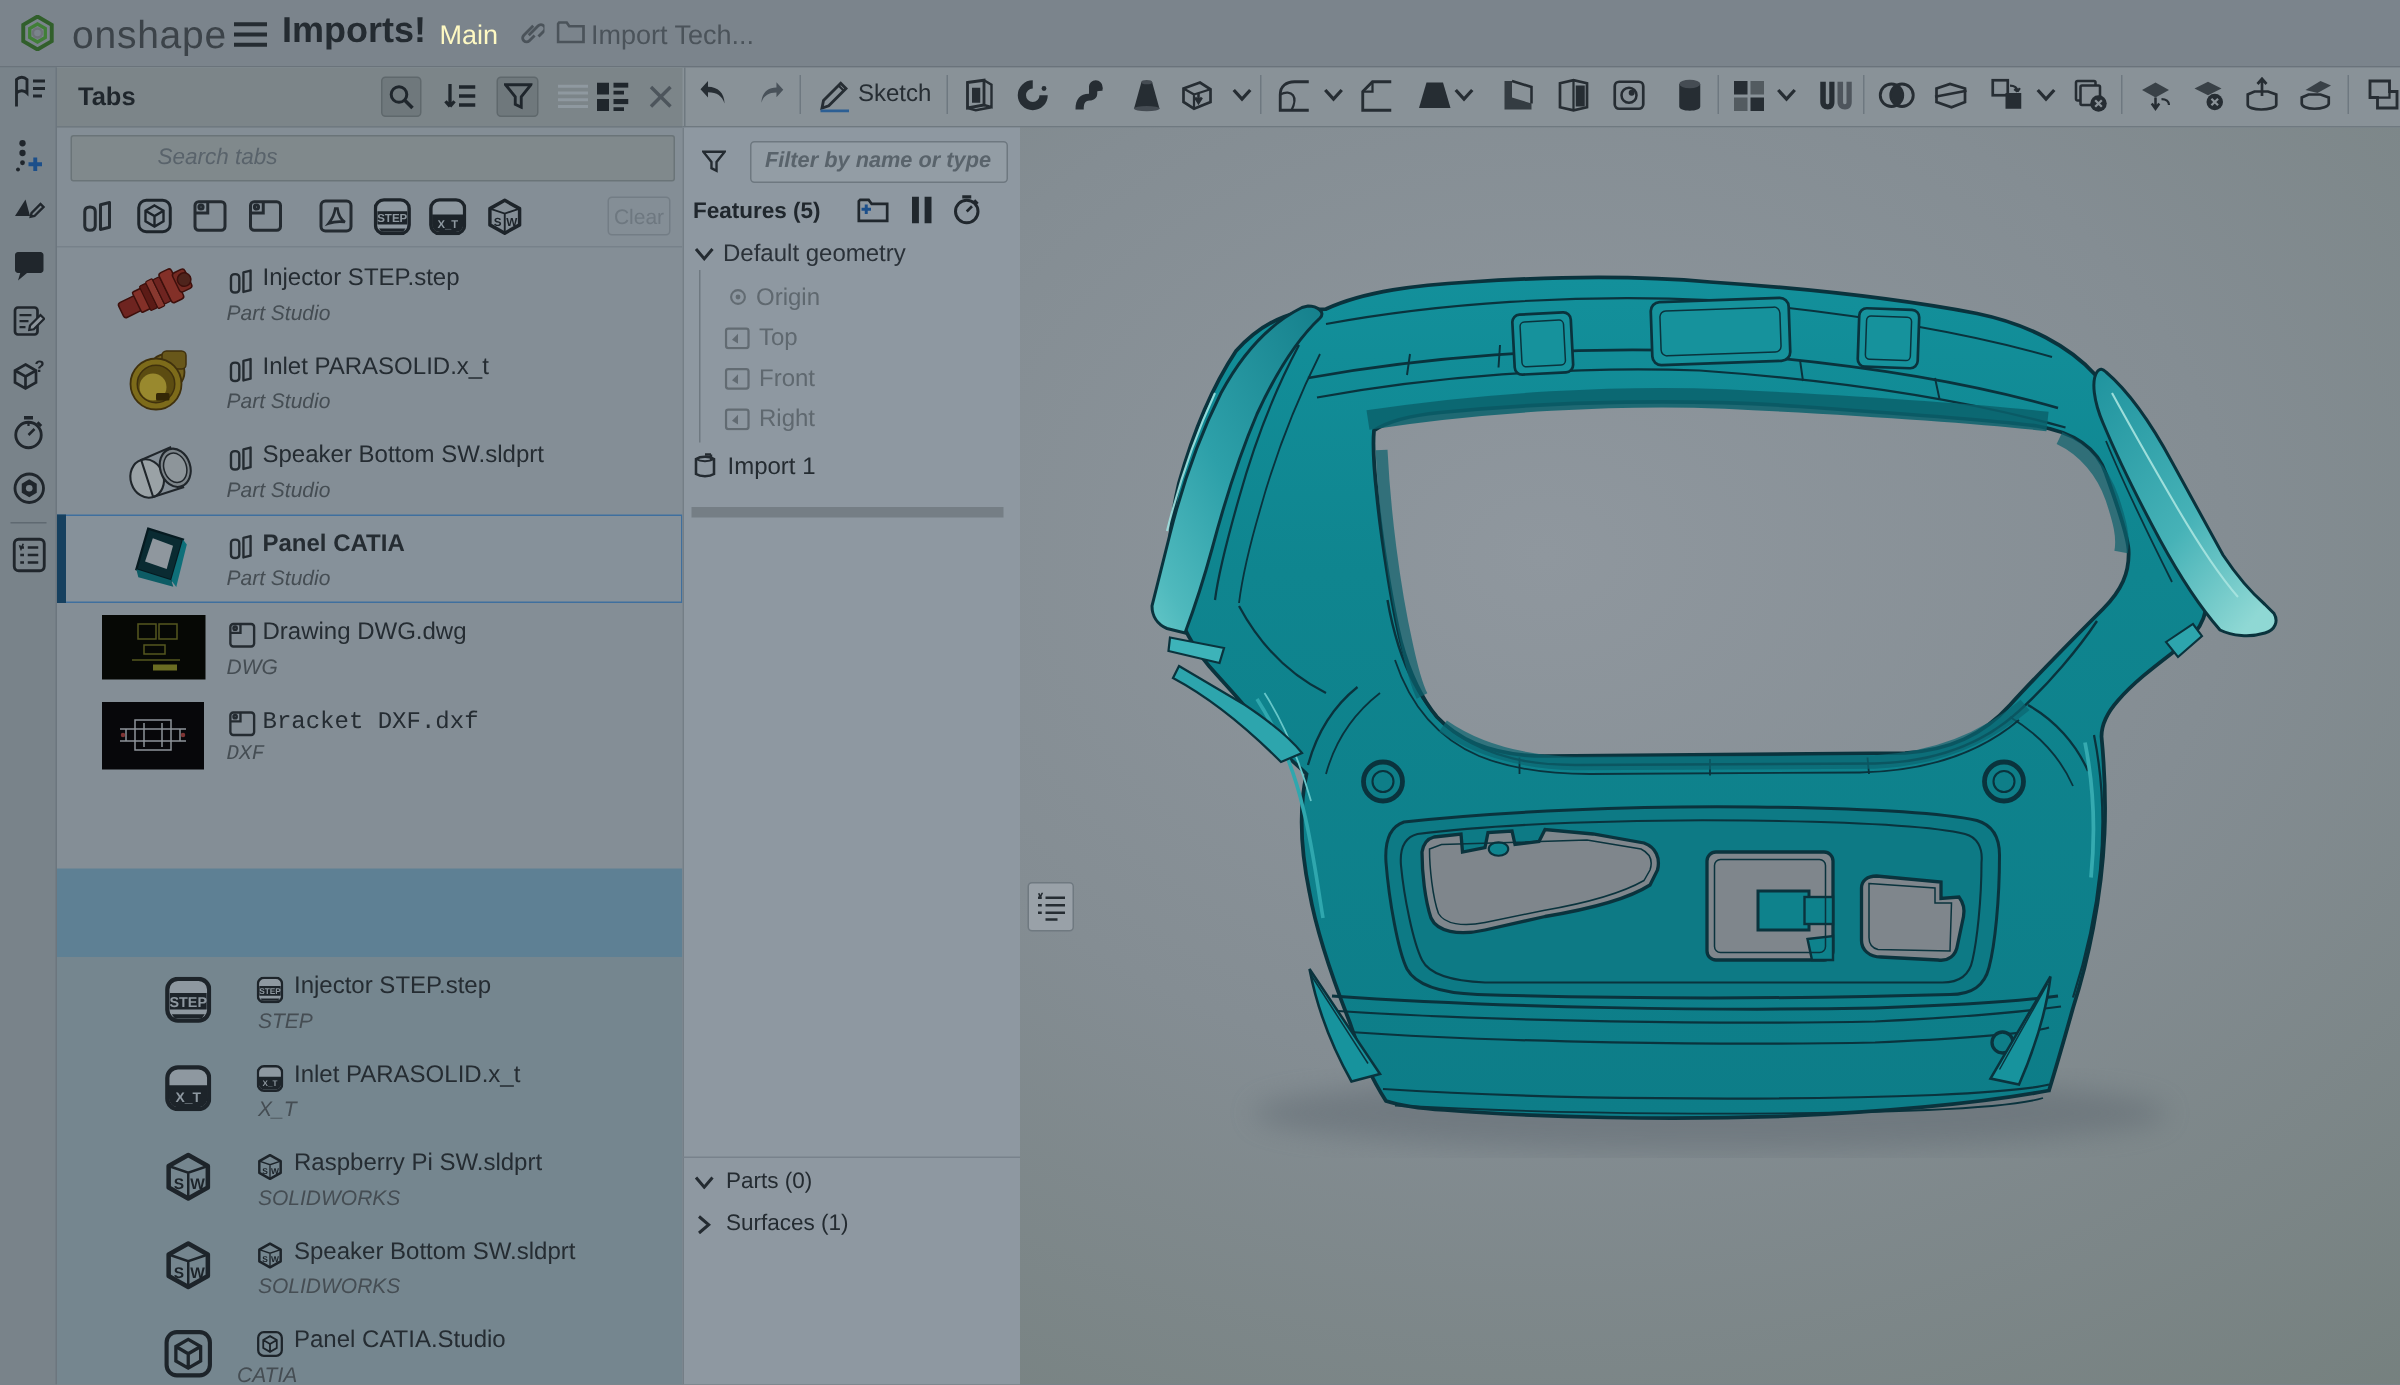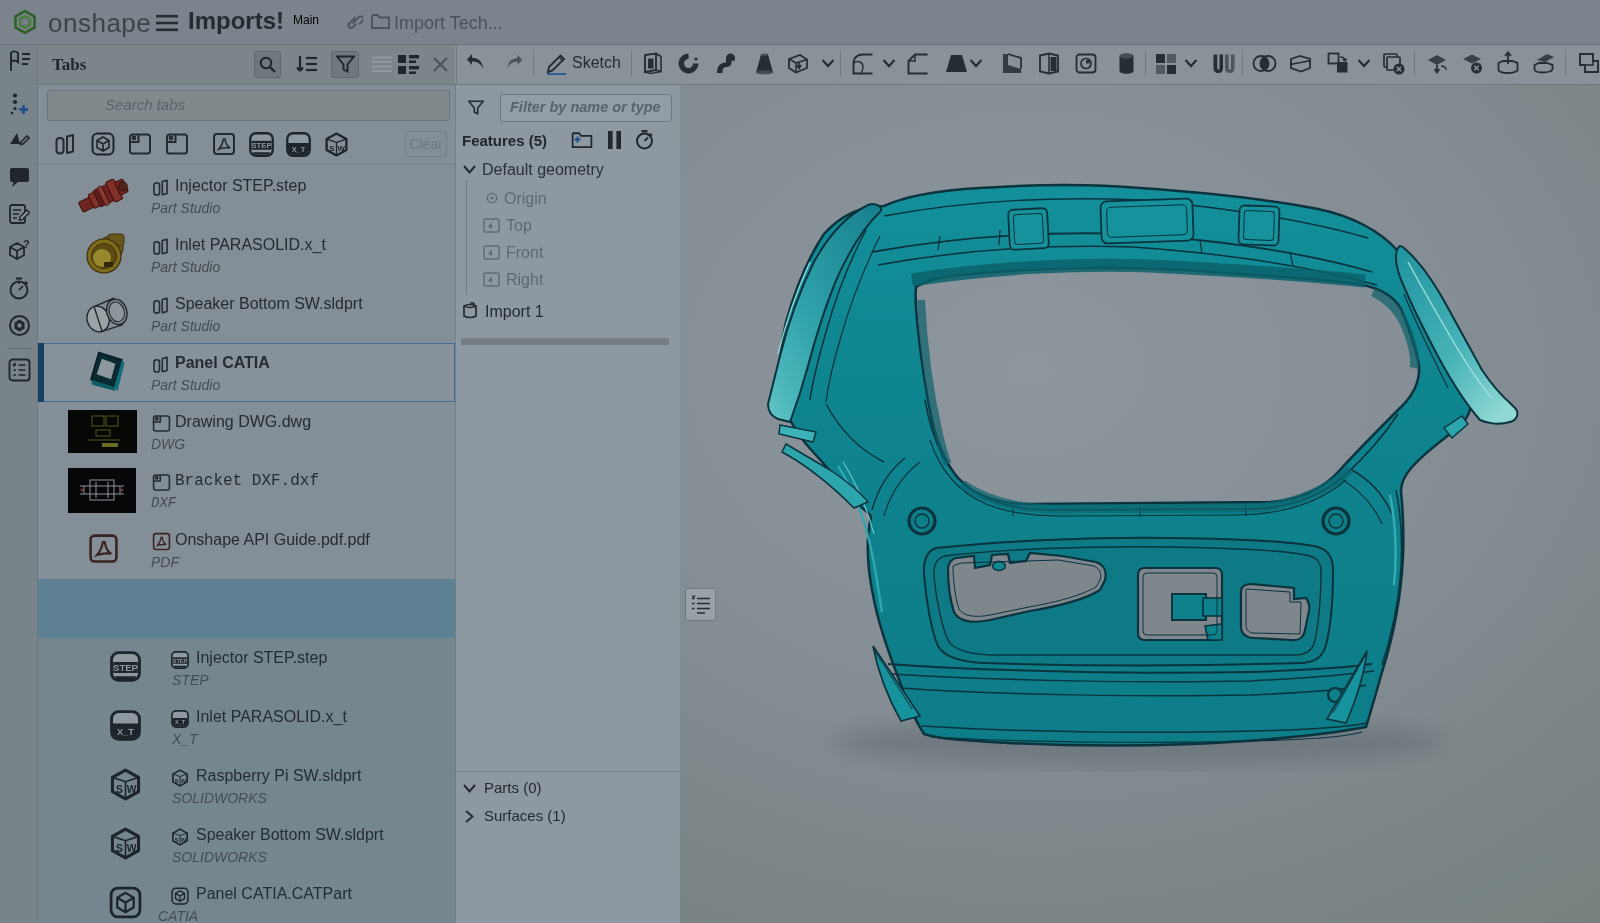--- a/index.html
+++ b/index.html
@@ -4,21 +4,21 @@
 <style>
   * { margin:0; padding:0; box-sizing:border-box; }
   html,body { width:1600px; height:923px; overflow:hidden; font-family:"Liberation Sans",sans-serif; background:#79838a; }
   .abs { position:absolute; }
   #page { position:relative; width:1600px; height:923px; }
 
   #topbar { left:0; top:0; width:1600px; height:45px; background:#7b848c; border-bottom:1px solid #6a737b; }
   #toolbar { left:38px; top:45px; width:1562px; height:40px; background:#899298; border-bottom:1px solid #6f7980; }
   #leftstrip { left:0; top:45px; width:38px; height:878px; background:#79838a; border-right:1px solid #6c767e; }
   #tabspanel { left:38px; top:45px; width:417px; height:878px; background:#848e96; }
-  #tabshead { left:38px; top:45px; width:417px; height:40px; background:#7c8589; border-bottom:1px solid #6f7980;font-family:Liberation Serif, serif; }
+  #tabshead { left:38px; top:45px; width:417px; height:40px; background:#7c8589; border-bottom:1px solid #6f7980; }
   #featpanel { left:455px; top:85px; width:225px; height:838px; background:#8e98a1; border-left:1px solid #747e86; }
   #viewport { left:680px; top:85px; width:920px; height:838px; background:radial-gradient(ellipse 950px 720px at 38% 34%, #8f979e 0%, #848d93 48%, #75807e 100%); }
   .row { position:absolute; left:0; width:417px; height:59px; }
   .rname { position:absolute; left:137px; top:11px; font-size:16px; color:#252c32; white-space:nowrap; }
   .rsub  { position:absolute; left:113px; top:34px; font-size:14px; font-style:italic; color:#454d53; white-space:nowrap; }
   .sub .rname { left:158px; }
   .sub .rsub { left:134px; }
 </style>
 </head>
 <body>
@@ -76,21 +76,21 @@
     </svg>
     <div class="abs" style="left:48px;top:8px;font-size:26px;font-weight:500;color:#3c4349;letter-spacing:0.5px;">onshape</div>
     <svg class="abs" style="left:156px;top:14px" width="22" height="18" viewBox="0 0 22 18">
       <g stroke="#252c32" stroke-width="2.6">
           <line x1="0" y1="2.2" x2="22" y2="2.2"></line>
           <line x1="0" y1="9" x2="22" y2="9"></line>
           <line x1="0" y1="15.8" x2="22" y2="15.8"></line>
         </g>
     </svg>
     <div class="abs" style="left:188px;top:7px;font-size:24px;font-weight:700;color:#242b31;">Imports!</div>
-    <div class="abs" style="left:293px;top:13px;font-size:12px;color:#000000;">Main</div>
+    <div class="abs" style="left:293px;top:13px;font-size:18px;color:#fef9c3;">Main</div>
     <svg class="abs" style="left:345px;top:13px" width="18" height="18" viewBox="0 0 18 18">
       <g stroke="#4b535a" stroke-width="1.9" fill="none">
         <path d="M7.5 10.5 L13.8 4.2 a2.6 2.6 0 0 1 3.7 3.7 L14 11.4"></path>
         <path d="M10.5 7.5 L4.2 13.8 a2.6 2.6 0 0 0 3.7 3.7 L11.4 14" transform="translate(0,-3.3)"></path>
       </g>
     </svg>
     <svg class="abs" style="left:371px;top:13px" width="19" height="17" viewBox="0 0 19 17">
       <path d="M1 3 L1 15 L18 15 L18 4.5 L8.5 4.5 L6.8 2 L1.8 2 Z" fill="none" stroke="#4b535a" stroke-width="1.8"></path>
     </svg>
     <div class="abs" style="left:394px;top:13px;font-size:18px;color:#4b535a;">Import Tech...</div>
@@ -475,30 +475,20 @@
             <circle cx="54" cy="22" r="1.5"></circle>
           </g>
       </svg>
       <svg class="abs" style="left:114px;top:12px" width="19" height="19" viewBox="0 0 24 24">
           <use href="#drw"></use>
         </svg>
       <div class="rname">Bracket DXF.dxf</div>
         <div class="rsub">DXF</div>
     </div>
 
-    <div class="row" style="top:520px;">
-      <svg class="abs" style="left:50px;top:13px;color:#3a2321" width="31" height="31" viewBox="0 0 24 24">
-          <use href="#pdfg"></use>
-        </svg>
-      <svg class="abs" style="left:114px;top:12px;color:#3a2522" width="19" height="19" viewBox="0 0 24 24">
-          <use href="#pdfg"></use>
-        </svg>
-      <div class="rname">Onshape API Guide.pdf.pdf</div>
-        <div class="rsub">PDF</div>
-    </div>
 
 
     <div class="row sub" style="top:638px;">
       <svg class="abs" style="left:72px;top:13px" width="31" height="31" viewBox="0 0 24 24">
           <use href="#stepb"></use>
         </svg>
       <svg class="abs" style="left:133px;top:13px" width="18" height="18" viewBox="0 0 24 24">
           <use href="#stepb"></use>
         </svg>
       <div class="rname" style="left:158px;">Injector STEP.step</div>
@@ -538,21 +528,21 @@
         <div class="rsub" style="left:134px;">SOLIDWORKS</div>
     </div>
 
     <div class="row sub" style="top:874px;">
       <svg class="abs" style="left:71px;top:12px" width="33" height="33" viewBox="0 0 24 24">
           <use href="#cubeb"></use>
         </svg>
       <svg class="abs" style="left:133px;top:13px" width="18" height="18" viewBox="0 0 24 24">
           <use href="#cubeb"></use>
         </svg>
-      <div class="rname" style="left:158px;">Panel CATIA.CATPart</div>
+      <div class="rname" style="left:158px;">Panel CATIA.Studio</div>
         <div class="rsub" style="left:120px;">CATIA</div>
     </div>
   </div>
   <div class="abs" id="featpanel"></div>
   <div class="abs" id="featcontent" style="left:455px;top:85px;width:225px;height:838px;color:#242b31;">
     <svg class="abs" style="left:13px;top:14px" width="16" height="17" viewBox="0 0 19 18">
       <path d="M1 1.5 L18 1.5 L11.5 9.5 L11.5 16.5 L7.5 14.5 L7.5 9.5 Z" fill="none" stroke="#242b31" stroke-width="1.9"></path>
     </svg>
     <div class="abs" style="left:45px;top:9px;width:172px;height:28px;background:#939da5;border:1px solid #6e7880;border-radius:3px;">
       <div style="margin:4px 0 0 9px;font-size:14.5px;font-style:italic;color:#59636b;font-weight:bold;">Filter by name or type</div>

